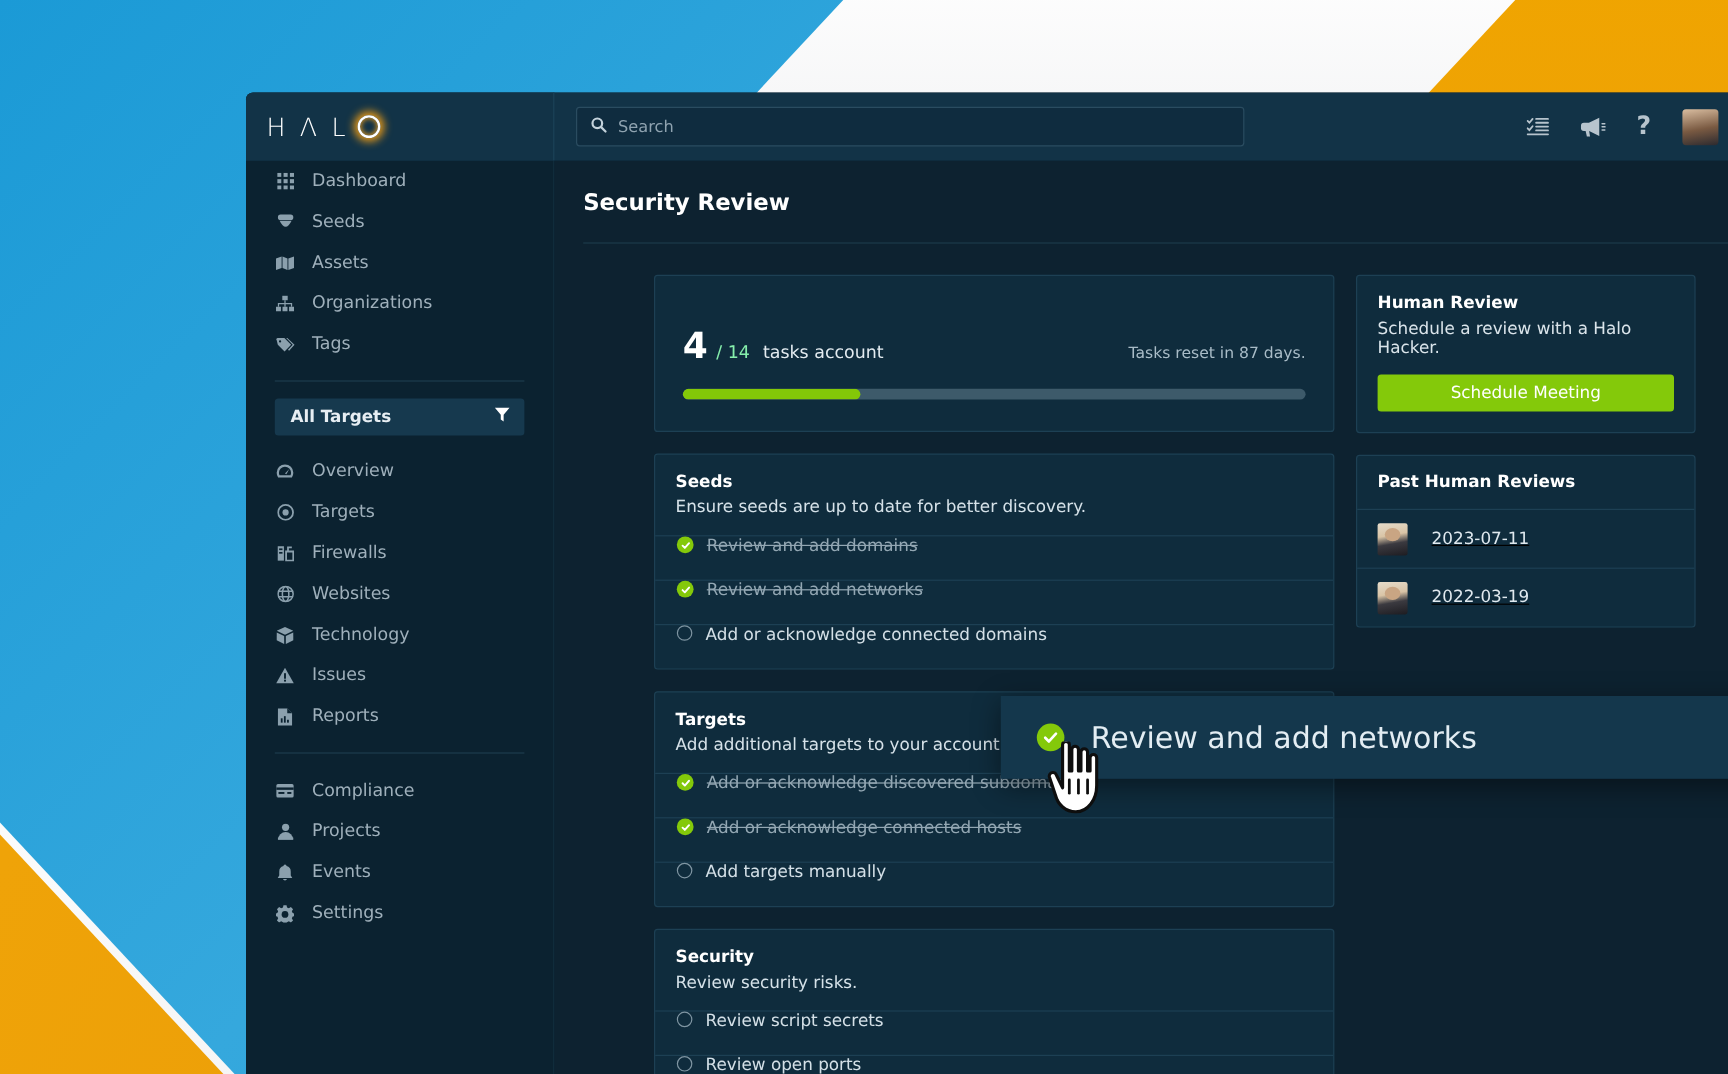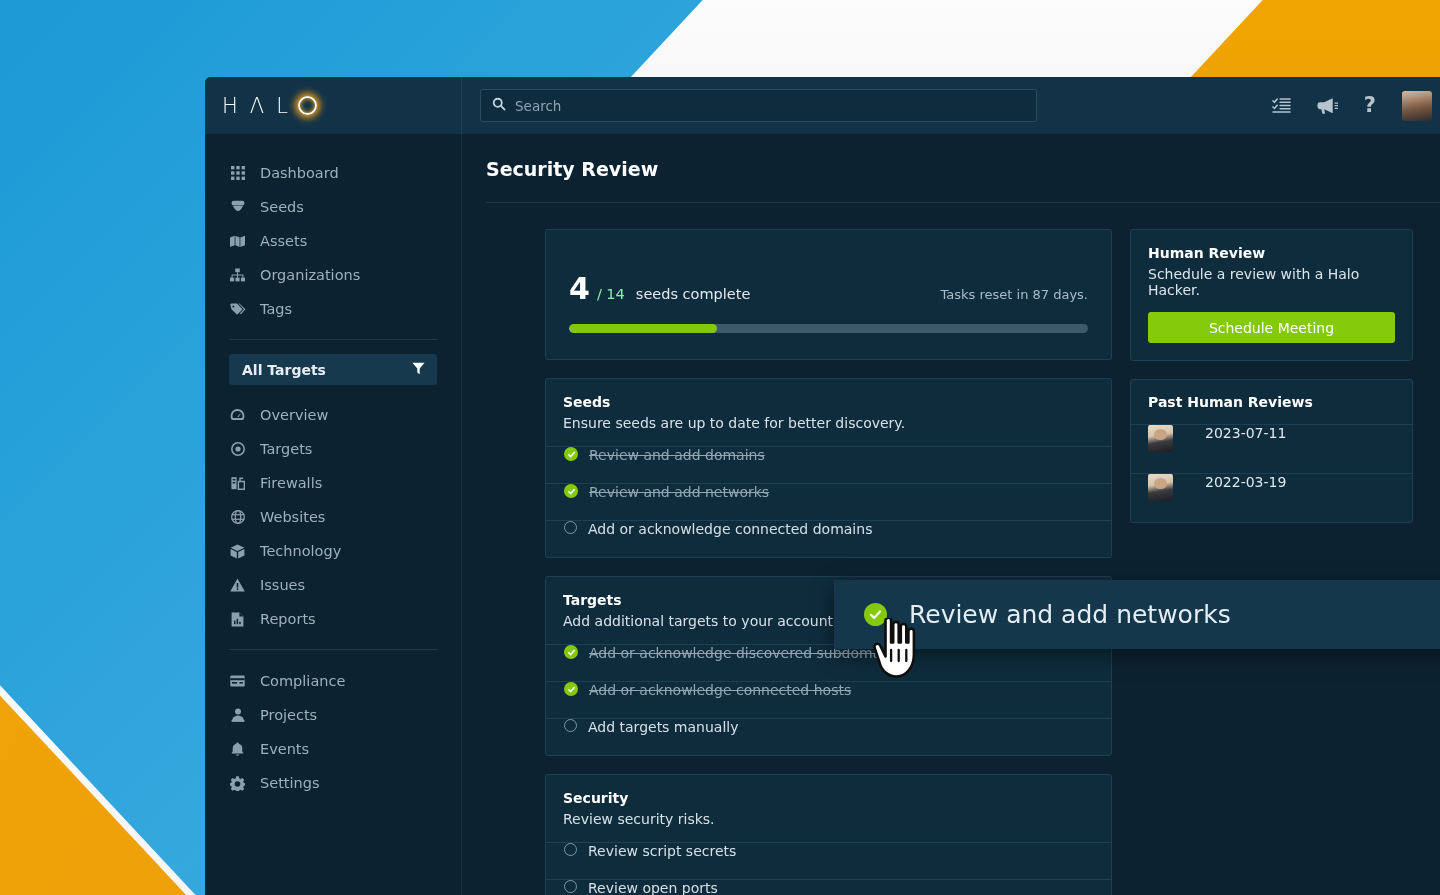--- a/index.html
+++ b/index.html
@@ -153,21 +153,20 @@
     flex: 1;
     display: flex;
     min-height: 0;
   }
 
   
   .sidebar {
     width: 257px;
     flex: 0 0 257px;
     background: #0b2230;
-    padding-top: 22px;
     border-right: 1px solid #12303f;
   }
   .nav-item {
     display: flex;
     align-items: center;
     gap: 14px;
     height: 34px;
     padding-left: 24px;
     color: #9fb0bb;
     font-size: 14.5px;
@@ -312,23 +311,25 @@
   .phr-head {
     padding: 14px 17px;
     color: #ffffff;
     font-size: 14px;
     font-weight: bold;
   }
   .phr-row {
     border-top: 1px solid #1d4054;
     height: 49px;
     display: flex;
-    gap: 32px;
+    align-items: center;
+    gap: 20px;
     padding-left: 17px;
     cursor: pointer;
+    text-decoration: underline;
   }
   .phr-row .date { color: #e0e9ef; font-size: 14px; }
   .rev-avatar {
     width: 25px; height: 27px;
     border-radius: 2px;
     flex: 0 0 25px;
     background: linear-gradient(170deg,#e6dccb 0%,#d9c4a6 38%,#3b3a40 62%,#1d1c21 100%);
     position: relative;
     overflow: hidden;
   }
@@ -644,21 +645,21 @@
 
         <div class="content-cols">
 
           <div class="col-left">
 
             <div class="card progress-card">
               <div class="progress-top">
                 <div class="pc-left">
                   <span class="pc-num">4</span>
                   <span class="pc-of">/ 14</span>
-                  <span class="pc-label">seeds complete</span>
+                  <span class="pc-label">tasks account</span>
                 </div>
                 <div class="pc-reset">Tasks reset in 87 days.</div>
               </div>
               <div class="bar-track" style="background: rgb(61, 90, 106);">
                 <div class="bar-fill" id="progress-fill" style="width: 28.6%; background: rgb(131, 200, 8);"></div>
               </div>
             </div>
 
             <div id="sections-host">
                 <div class="card">

